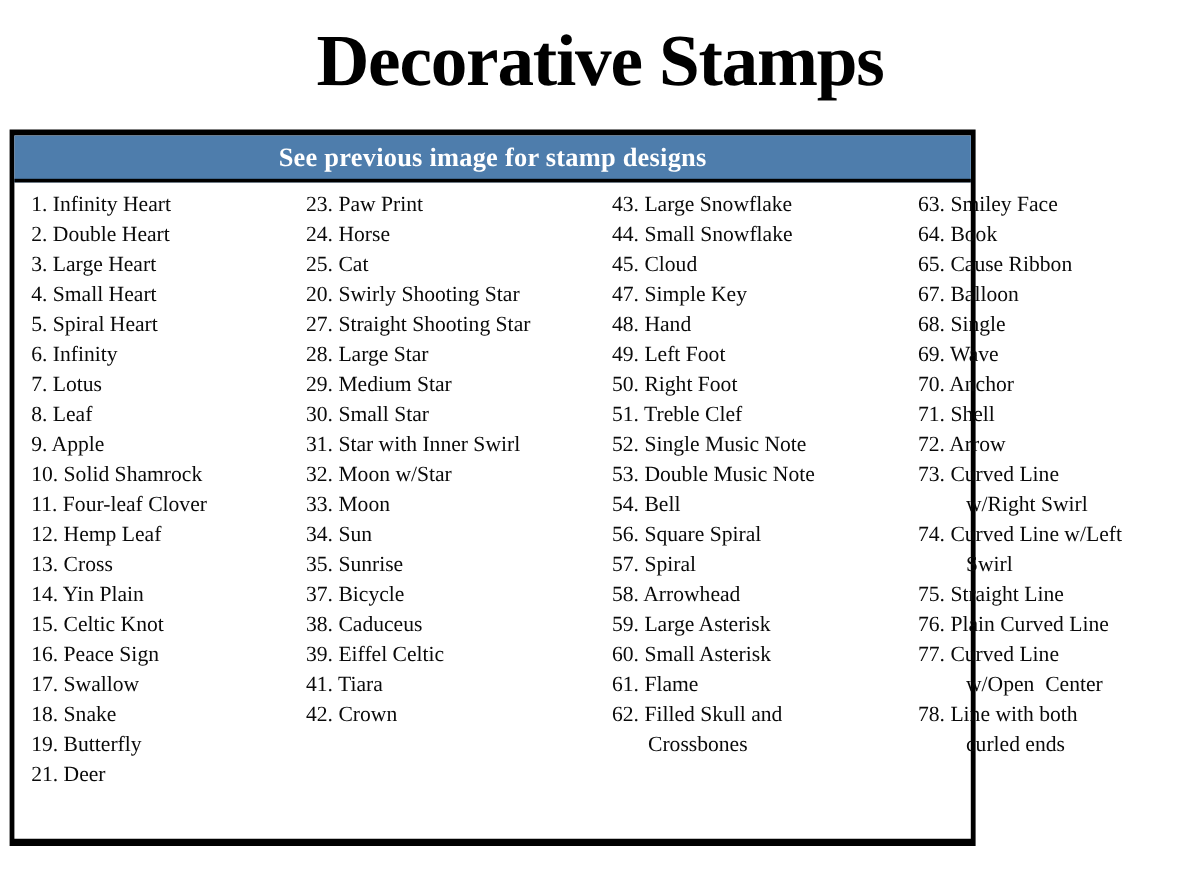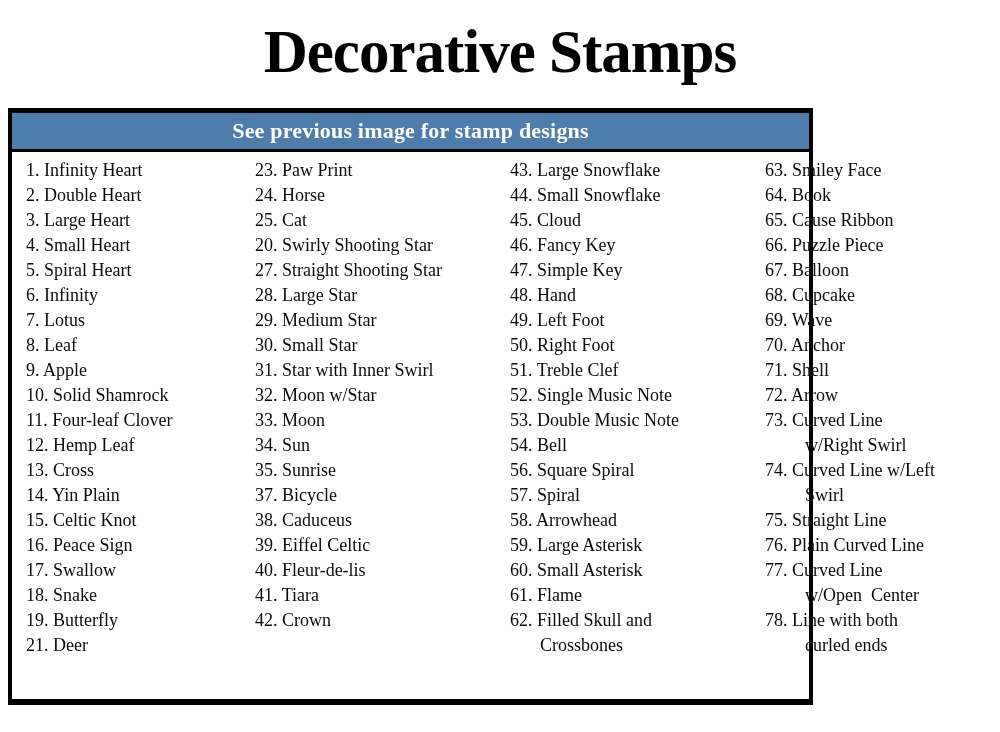--- a/index.html
+++ b/index.html
@@ -178,43 +178,37 @@
         <div class="item">
           <div class="line"><span>37. </span><span>Bicycle</span></div>
         </div>
         <div class="item">
           <div class="line"><span>38. </span><span>Caduceus</span></div>
         </div>
         <div class="item">
           <div class="line"><span>39. </span><span>Eiffel Celtic</span></div>
         </div>
         <div class="item">
-          <div class="line"><span>40. </span><span>Fleur-de-lis</span></div>
-        </div>
-        <div class="item">
           <div class="line"><span>41. </span><span>Tiara</span></div>
         </div>
         <div class="item">
           <div class="line"><span>42. </span><span>Crown</span></div>
         </div>
       </div>
     <div class="col col-3">
         <div class="item">
           <div class="line"><span>43. </span><span>Large Snowflake</span></div>
         </div>
         <div class="item">
           <div class="line"><span>44. </span><span>Small Snowflake</span></div>
         </div>
         <div class="item">
           <div class="line"><span>45. </span><span>Cloud</span></div>
         </div>
         <div class="item">
-          <div class="line"><span>46. </span><span>Fancy Key</span></div>
-        </div>
-        <div class="item">
           <div class="line"><span>47. </span><span>Simple Key</span></div>
         </div>
         <div class="item">
           <div class="line"><span>48. </span><span>Hand</span></div>
         </div>
         <div class="item">
           <div class="line"><span>49. </span><span>Left Foot</span></div>
         </div>
         <div class="item">
           <div class="line"><span>50. </span><span>Right Foot</span></div>
@@ -258,27 +252,24 @@
         <div class="item">
           <div class="line"><span>63. </span><span>Smiley Face</span></div>
         </div>
         <div class="item">
           <div class="line"><span>64. </span><span>Book</span></div>
         </div>
         <div class="item">
           <div class="line"><span>65. </span><span>Cause Ribbon</span></div>
         </div>
         <div class="item">
-          <div class="line"><span>66. </span><span>Puzzle Piece</span></div>
-        </div>
-        <div class="item">
           <div class="line"><span>67. </span><span>Balloon</span></div>
         </div>
         <div class="item">
-          <div class="line"><span>68. </span><span>Cupcake</span></div>
+          <div class="line"><span>68. </span><span>Single</span></div>
         </div>
         <div class="item">
           <div class="line"><span>69. </span><span>Wave</span></div>
         </div>
         <div class="item">
           <div class="line"><span>70. </span><span>Anchor</span></div>
         </div>
         <div class="item">
           <div class="line"><span>71. </span><span>Shell</span></div>
         </div>

